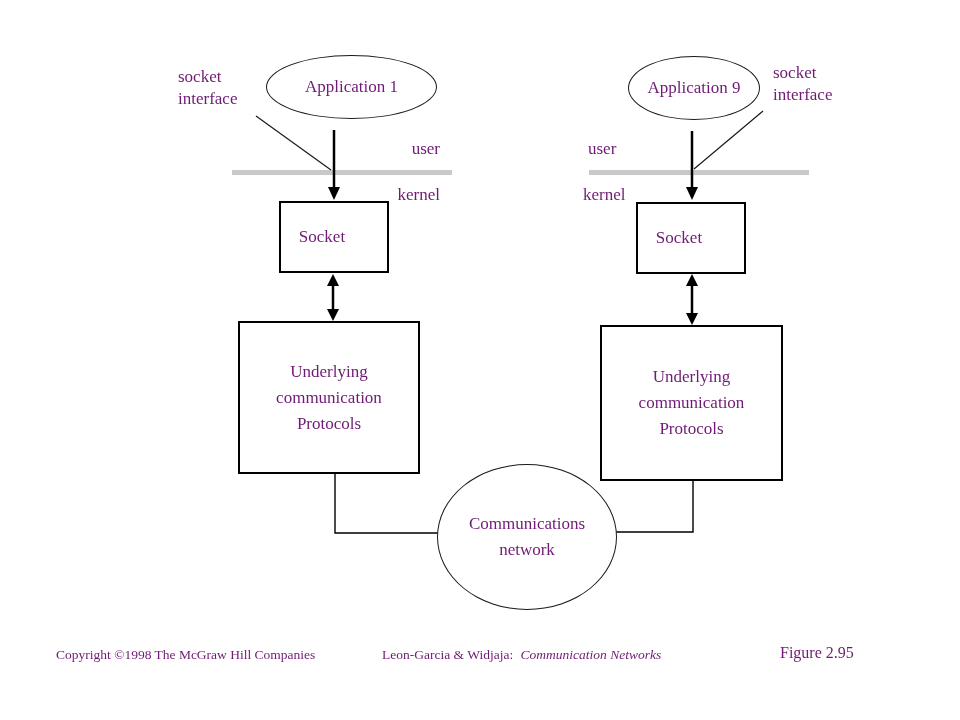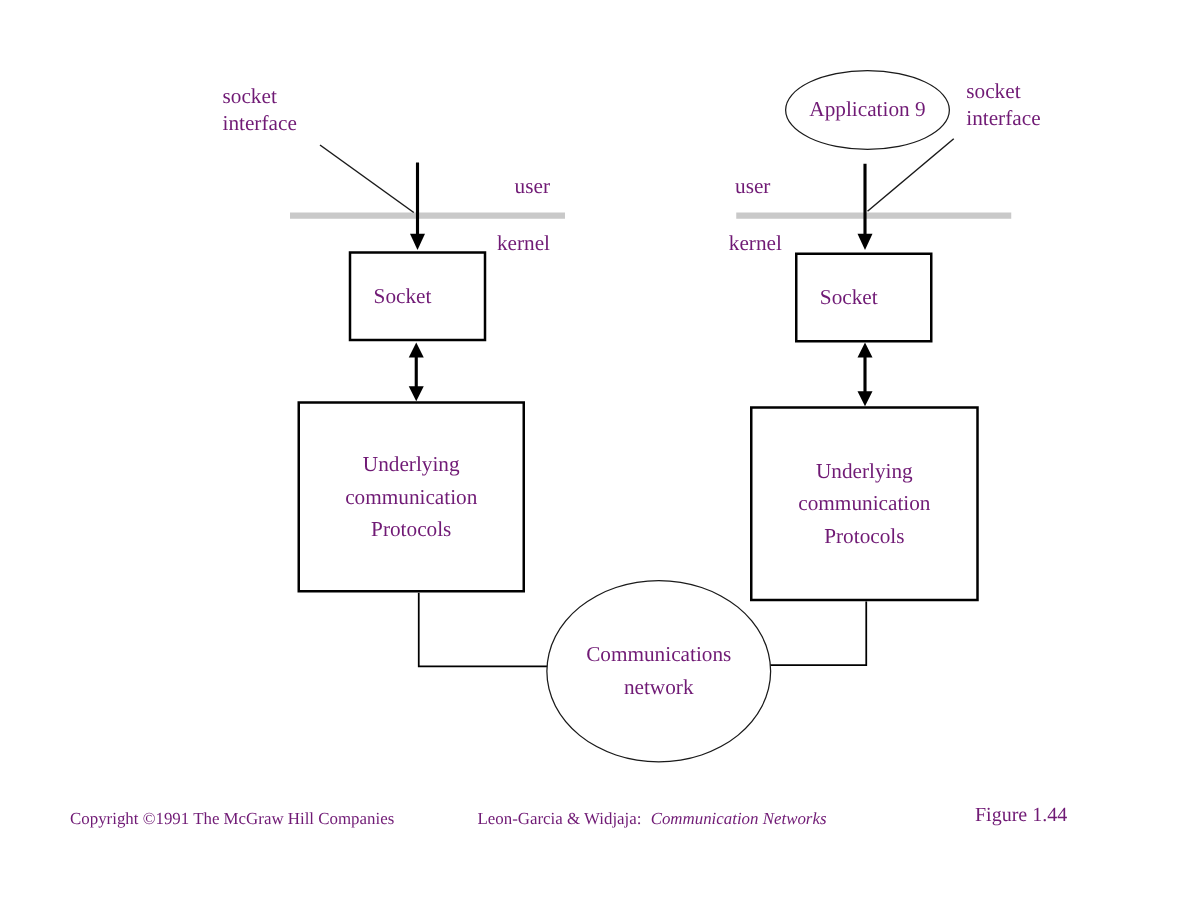--- a/index.html
+++ b/index.html
@@ -89,20 +89,23 @@
 
     <polyline points="693,481 693,532 612,532" fill="none" stroke="#000" stroke-width="1.4"></polyline>
   </svg>
 
   <div class="abs side-label prewrap" style="left:178px; top:66px; width:90px; text-align:left;">socket
 interface</div>
 
   <div class="abs side-label prewrap" style="left:773px; top:62px; width:90px; text-align:left;">socket
 interface</div>
 
+  <div class="abs ellipse-node" style="left:266px; top:55px; width:171px; height:64px;">
+    <span>Application 1</span>
+  </div>
 
   <div class="abs ellipse-node" style="left:628px; top:56px; width:132px; height:64px;">
     <span>Application 9</span>
   </div>
 
   <div class="abs side-label" style="left:370px; top:138px; width:70px; text-align:right;">user</div>
   <div class="abs side-label" style="left:370px; top:184px; width:70px; text-align:right;">kernel</div>
 
   <div class="abs side-label" style="left:588px; top:138px; width:70px; text-align:left;">user</div>
   <div class="abs side-label" style="left:583px; top:184px; width:70px; text-align:left;">kernel</div>
@@ -123,22 +126,22 @@
     <span class="prewrap">Underlying
 communication
 Protocols</span>
   </div>
 
   <div class="abs ellipse-node thin-ellipse prewrap" style="left:437px; top:464px; width:180px; height:146px;">
     <span class="prewrap">Communications
 network</span>
   </div>
 
-  <div class="abs footer-text" style="left:56px; top:647px;">Copyright ©1991 The McGraw Hill Companies</div>
+  <div class="abs footer-text" style="left:56px; top:647px;">Copyright ©1998 The McGraw Hill Companies</div>
 
   <div class="abs footer-text" style="left:382px; top:647px;">
     <span>Leon-Garcia &amp; Widjaja:</span>
     <span class="italic" style="margin-left:4px;">Communication Networks</span>
   </div>
 
-  <div class="abs figure-label" style="left:780px; top:644px;">Figure 1.44</div>
+  <div class="abs figure-label" style="left:780px; top:644px;">Figure 2.95</div>
 
 </div>
 
 </body></html>

